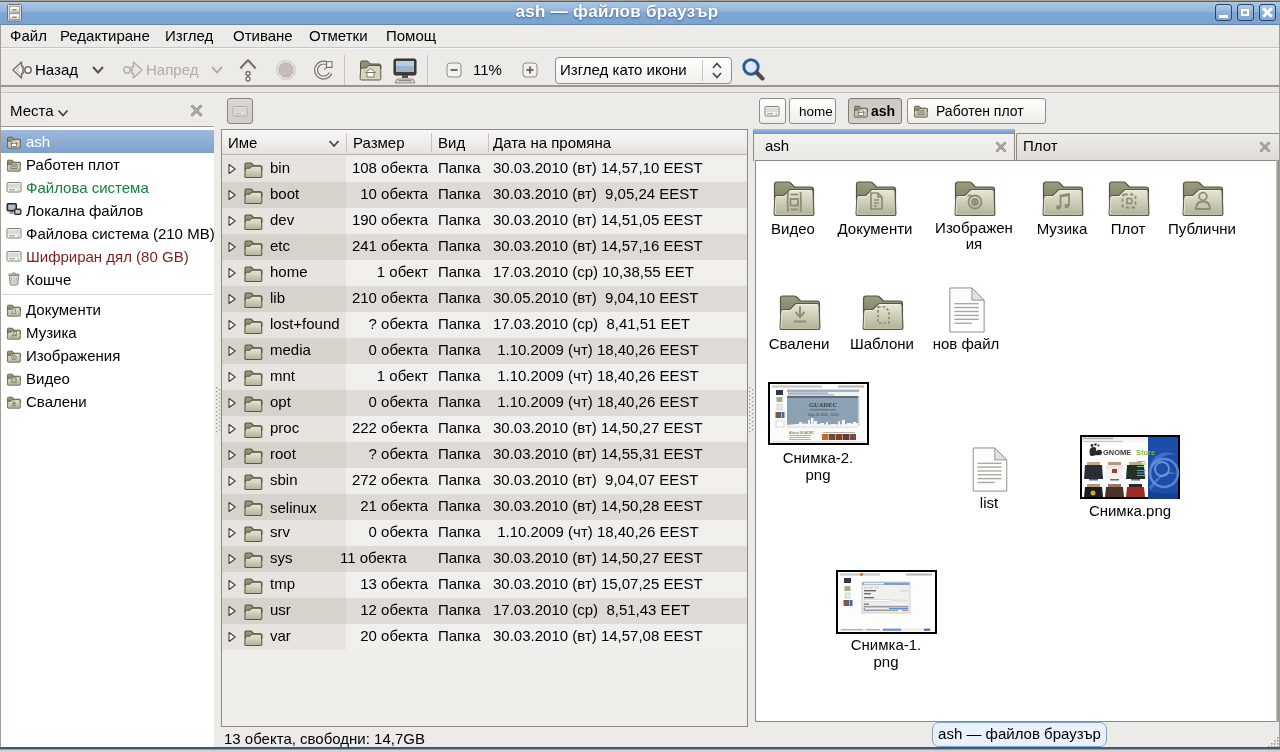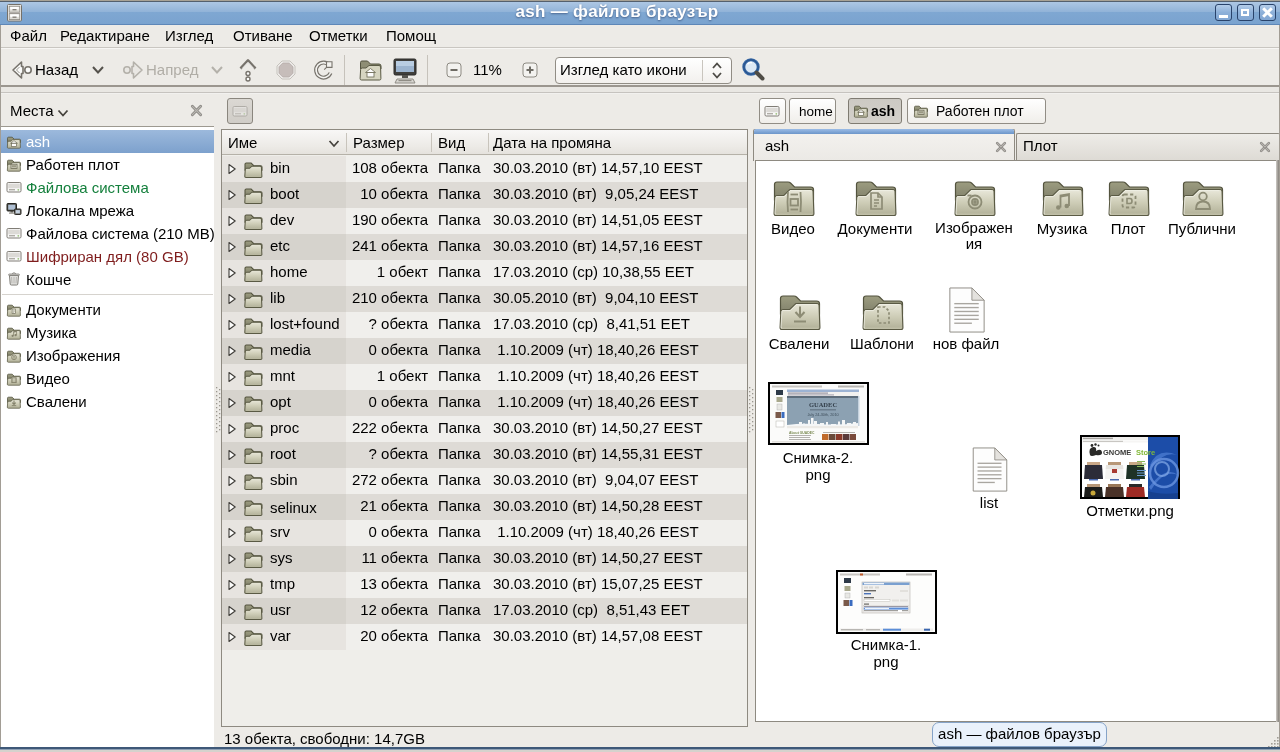--- a/index.html
+++ b/index.html
@@ -192,21 +192,21 @@
   </svg>
 <div class="t" style="left:26px;top:179px;color:#15803d">Файлова система</div>
 <svg class="a" style="left:6px;top:202px" width="16" height="16" viewBox="0 0 16 16">
     <rect x="1" y="1.5" width="9.5" height="7.5" rx=".8" fill="#46463f" stroke="#23231f"></rect>
     <rect x="2.2" y="2.7" width="7.1" height="5" fill="#aebfd3"></rect>
     <rect x="4.5" y="9" width="2.5" height="1.5" fill="#55534e"></rect>
     <rect x="8.5" y="7" width="6.5" height="5.5" rx=".8" fill="#62605a" stroke="#2c2b27"></rect>
     <rect x="9.6" y="8.1" width="4.3" height="3.3" fill="#c5d2e0"></rect>
     <rect x="3" y="10.5" width="5.5" height="1.2" fill="#8a8880"></rect>
   </svg>
-<div class="t" style="left:26px;top:202px;color:#000">Локална мрежа</div>
+<div class="t" style="left:26px;top:202px;color:#000">Локална файлов</div>
 <svg class="a" style="left:6px;top:225px" width="16" height="16" viewBox="0 0 16 16">
     <use href="#drive16"></use>
   </svg>
 <div class="t" style="left:26px;top:225px;color:#000">Файлова система (210 MB)</div>
 <svg class="a" style="left:6px;top:248px" width="16" height="16" viewBox="0 0 16 16">
     <use href="#drive16"></use>
   </svg>
 <div class="t" style="left:26px;top:248px;color:#7f1d1d">Шифриран дял (80 GB)</div>
 <svg class="a" style="left:6px;top:271px" width="16" height="16" viewBox="0 0 16 16">
     <path d="M3.5 4.5 H12.5 L11.8 13 Q11.7 14 10.7 14 H5.3 Q4.3 14 4.2 13 Z" fill="#e9e9e7" stroke="#7c7a74"></path>
@@ -503,21 +503,21 @@
 <div class="t" style="left:493px;top:523px"> 1.10.2009 (чт) 18,40,26 EEST</div>
 <div class="a" style="left:222px;top:546px;width:124px;height:26px;background:#d6d3cd"></div>
 <div class="a" style="left:346px;top:546px;width:401px;height:26px;background:#dedbd6"></div>
 <svg class="a" style="left:227px;top:553px" width="10" height="12" viewBox="0 0 10 12">
     <path d="M2 1.5 L8.2 6 L2 10.5 Z" fill="#fcfcfb" stroke="#3f3d39" stroke-width="1.1" stroke-linejoin="round"></path>
   </svg>
 <svg class="a" style="left:243px;top:549px" width="21" height="19" viewBox="0 0 16 14.5">
     <use href="#folder16" transform="translate(0,.5)"></use>
   </svg>
 <div class="t" style="left:270px;top:549px">sys</div>
-<div class="t" style="left:340px;top:549px;width:88px;text-align:right">11 обекта</div>
+<div class="t" style="left:340px;top:549px;width:88px;">11 обекта</div>
 <div class="t" style="left:438px;top:549px">Папка</div>
 <div class="t" style="left:493px;top:549px">30.03.2010 (вт) 14,50,27 EEST</div>
 <div class="a" style="left:222px;top:572px;width:124px;height:26px;background:#e7e4e0"></div>
 <div class="a" style="left:346px;top:572px;width:401px;height:26px;background:#f0efec"></div>
 <svg class="a" style="left:227px;top:579px" width="10" height="12" viewBox="0 0 10 12">
     <path d="M2 1.5 L8.2 6 L2 10.5 Z" fill="#fcfcfb" stroke="#3f3d39" stroke-width="1.1" stroke-linejoin="round"></path>
   </svg>
 <svg class="a" style="left:243px;top:575px" width="21" height="19" viewBox="0 0 16 14.5">
     <use href="#folder16" transform="translate(0,.5)"></use>
   </svg>
@@ -771,21 +771,21 @@
       <rect x="57" y="26" width="8" height="1"></rect>
       <rect x="57" y="28.5" width="9" height="1"></rect>
       <rect x="57" y="31" width="7" height="1"></rect>
     </g>
 <g fill="#6a9ad0">
       <rect x="57" y="35" width="9" height="1"></rect>
       <rect x="57" y="37.5" width="8" height="1"></rect>
       <rect x="57" y="40" width="9" height="1"></rect>
     </g>
 </svg>
-<div class="t ctr" style="left:1070px;top:502px;width:120px">Отметки.png</div>
+<div class="t ctr" style="left:1070px;top:502px;width:120px">Снимка.png</div>
 <svg class="a" style="left:836px;top:570px" width="101" height="64" viewBox="0 0 101 64">
 <rect x="1" y="1" width="99" height="62" fill="#fdfdfc" stroke="#000" stroke-width="2"></rect>
 <rect x="4" y="3.5" width="40" height="2" fill="#c8c6c2"></rect>
 <rect x="24" y="3.5" width="3" height="2" fill="#c05a2a"></rect>
 <rect x="70" y="3.5" width="26" height="2" fill="#b8b6b2"></rect>
 <rect x="8" y="8" width="7" height="5" fill="#2e3a48"></rect>
 <rect x="8.5" y="16" width="6" height="5" fill="#a8a88c"></rect>
 <rect x="9" y="23" width="5" height="5" fill="#e8e8e4" stroke="#aaa" stroke-width=".4"></rect>
 <rect x="7.5" y="30" width="5.5" height="6" fill="#7a5a4a"></rect>
     <rect x="13.5" y="30" width="3" height="6" fill="#3a6cc0"></rect>

